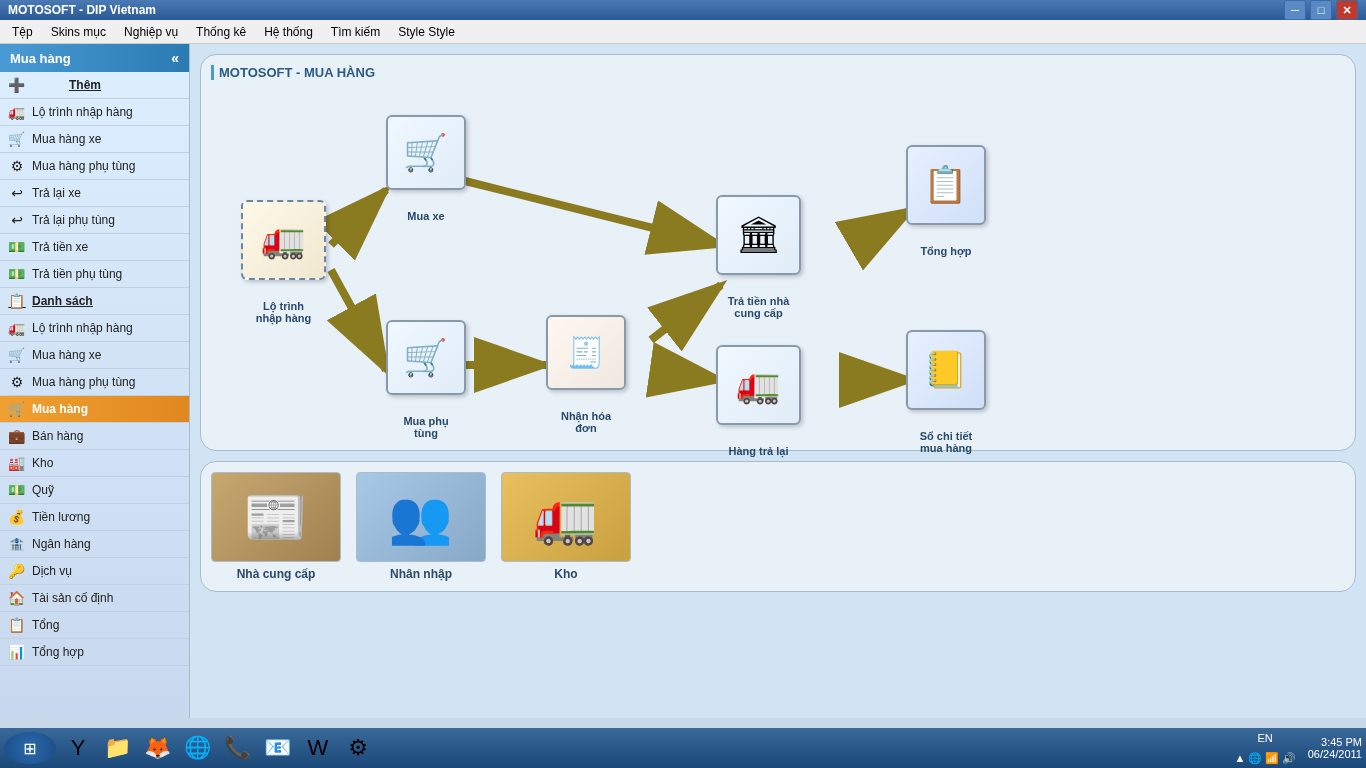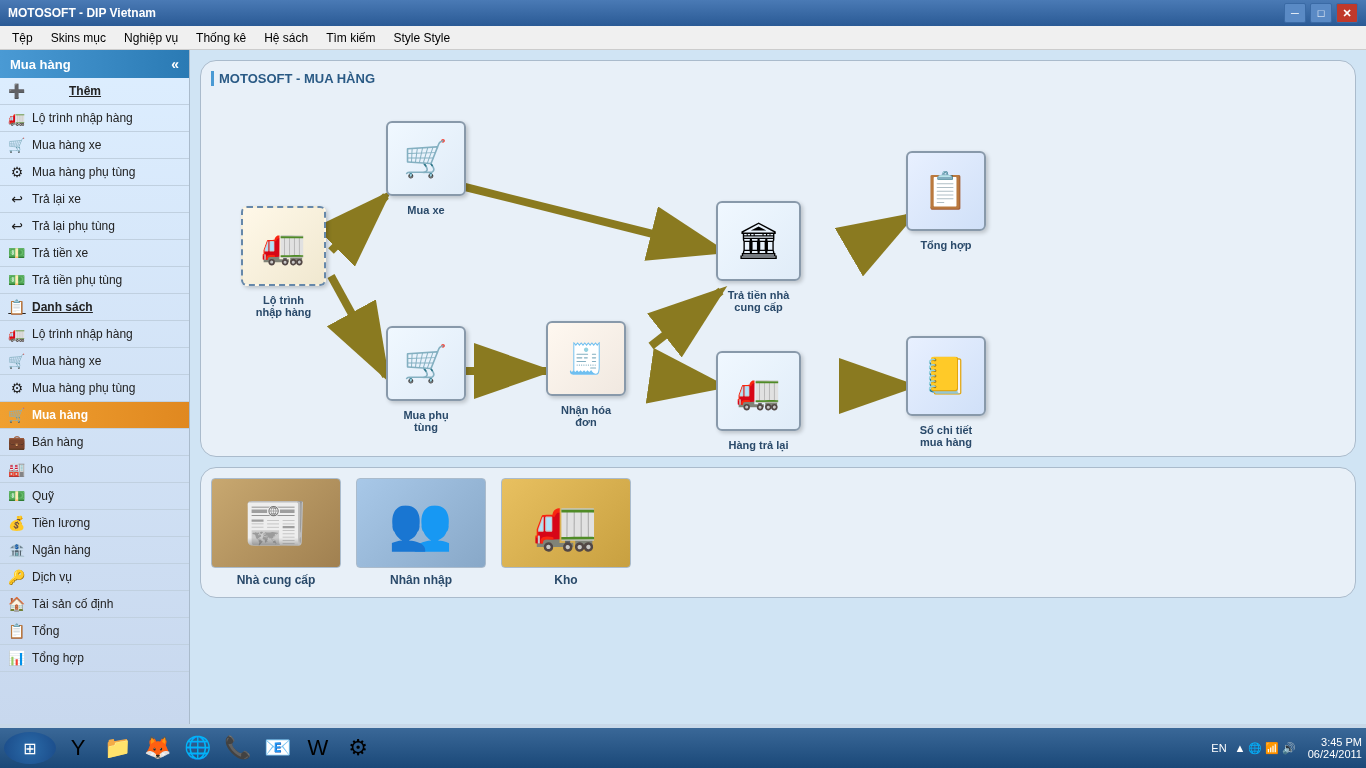--- a/index.html
+++ b/index.html
@@ -1,20 +1,20 @@
 <!DOCTYPE html>
 <html><head>
   <meta charset="utf-8">
   <style>
     * { margin: 0; padding: 0; box-sizing: border-box; }
     body { width: 1366px; height: 768px; overflow: hidden; font-family: 'Segoe UI', Tahoma, sans-serif; font-size: 12px; background: #c8d8e8; }
 
     
     #titlebar {
-      height: 26px;
+      height: 20px;
       background: linear-gradient(to bottom, #4a7ab5, #2a5a95);
       display: flex;
       align-items: center;
       justify-content: space-between;
       padding: 0 8px;
       color: white;
       font-size: 12px;
       font-weight: bold;
     }
     #titlebar-controls { display: flex; gap: 4px; }
@@ -147,21 +147,21 @@
       box-shadow: 2px 2px 4px rgba(0,0,0,0.2);
     }
     .flow-node-icon {
       font-size: 36px;
       line-height: 1;
     }
     .flow-node-label {
       font-size: 11px;
       font-weight: bold;
       text-align: center;
-      margin-top: 8px;
+      margin-top: 20px;
       color: #2a4a6a;
     }
 
     
     .bottom-icons {
       display: flex;
       gap: 15px;
       flex-wrap: wrap;
     }
     .bottom-icon-item {
@@ -226,20 +226,21 @@
       border-radius: 4px;
     }
     .taskbar-spacer { flex: 1; }
     .taskbar-systray {
       display: flex;
       align-items: center;
       gap: 8px;
       color: white;
       font-size: 11px;
       padding: 0 8px;
+      flex-direction: column;
     }
     .taskbar-clock {
       color: white;
       font-size: 11px;
       text-align: right;
     }
 
     
     .flow-node-box.dashed {
       border: 2px dashed #6688aa;
@@ -256,21 +257,21 @@
     <div class="title-btn">□</div>
     <div class="title-btn close">✕</div>
   </div>
 </div>
 
 <div id="menubar">
   <div class="menu-item">Tệp</div>
   <div class="menu-item">Skins mục</div>
   <div class="menu-item">Nghiệp vụ</div>
   <div class="menu-item">Thống kê</div>
-  <div class="menu-item">Hệ sách</div>
+  <div class="menu-item">Hệ thống</div>
   <div class="menu-item">Tìm kiếm</div>
   <div class="menu-item">Style Style</div>
 </div>
 
 <div id="main-layout">
 
   <div id="sidebar">
     <div id="sidebar-header">
       <span>Mua hàng</span>
       <span class="sidebar-collapse-btn">«</span>

